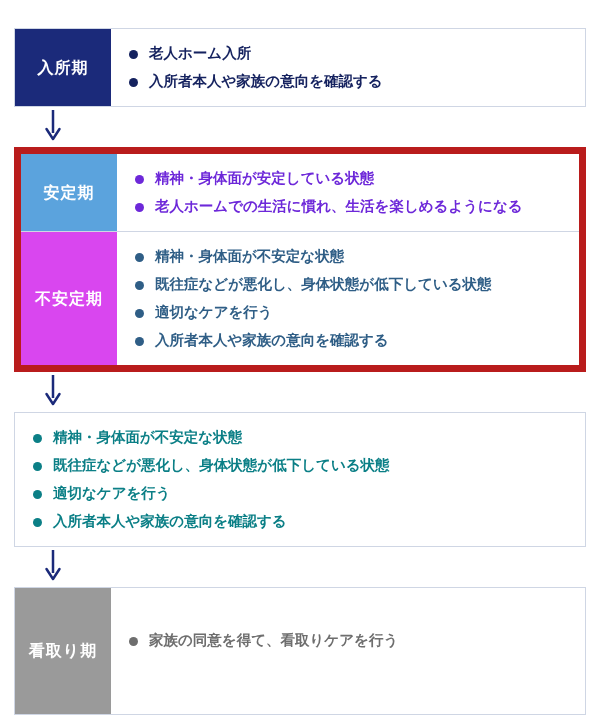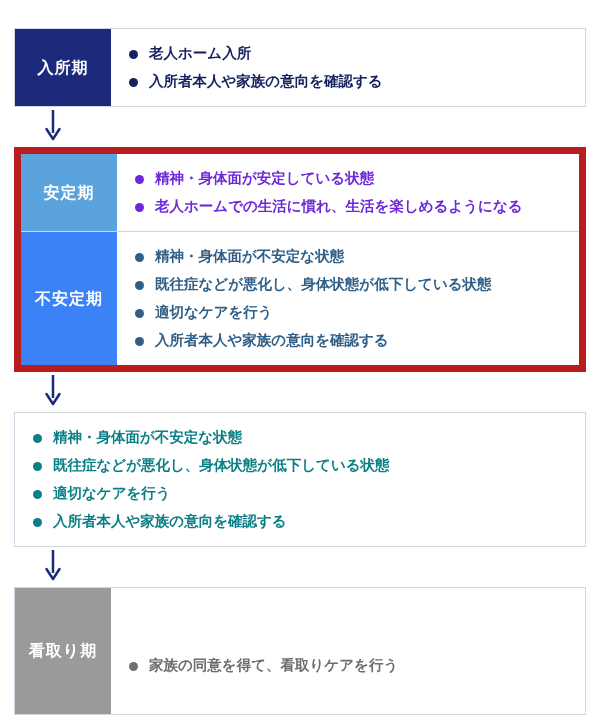--- a/index.html
+++ b/index.html
@@ -65,21 +65,20 @@
     padding: 4px 2px;
     box-sizing: border-box;
   }
 
   .body {
     flex: 1 1 auto;
     padding: 14px 16px 14px 18px;
     box-sizing: border-box;
     display: flex;
     flex-direction: column;
-    justify-content: center;
   }
 
   ul.items {
     list-style: none;
     margin: 0;
     padding: 0;
   }
   ul.items li {
     position: relative;
     padding-left: 20px;
@@ -103,21 +102,21 @@
     background: currentColor;
   }
 
   
   .stage-admission .label { background: #1b2a7a; }
   .stage-admission ul.items li { color: #15225f; }
 
   .stage-stable .label { background: #5ba3dd; }
   .stage-stable ul.items li { color: #6d28d9; }
 
-  .stage-unstable .label { background: #3b82f6; }
+  .stage-unstable .label { background: #d946ef; }
   .stage-unstable ul.items li { color: #2f5e86; }
 
   .stage-terminal .label { background: #0aa6a6; }
   .stage-terminal ul.items li { color: #0b7f86; }
 
   .stage-mitori .label { background: #9a9a9a; }
   .stage-mitori ul.items li { color: #6e6e6e; margin-top: 28px; }
 
   
   .arrow {

